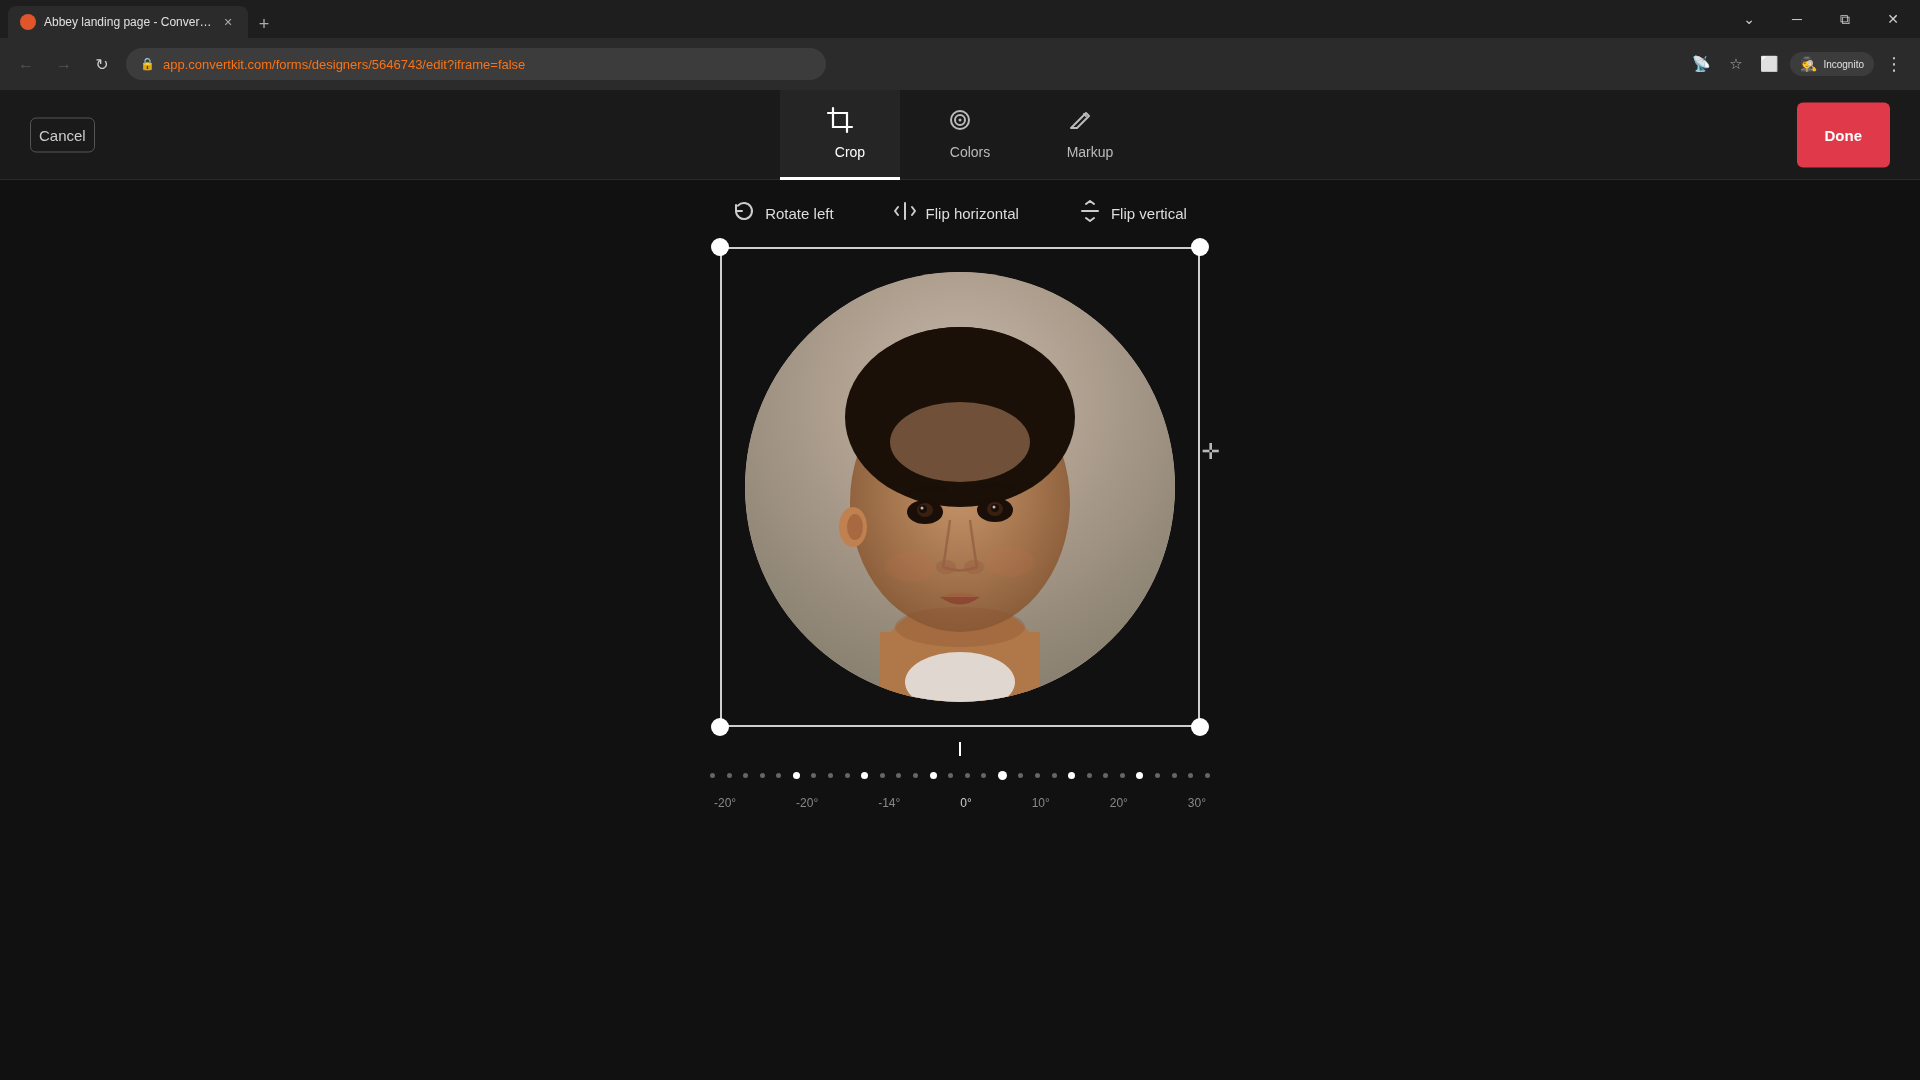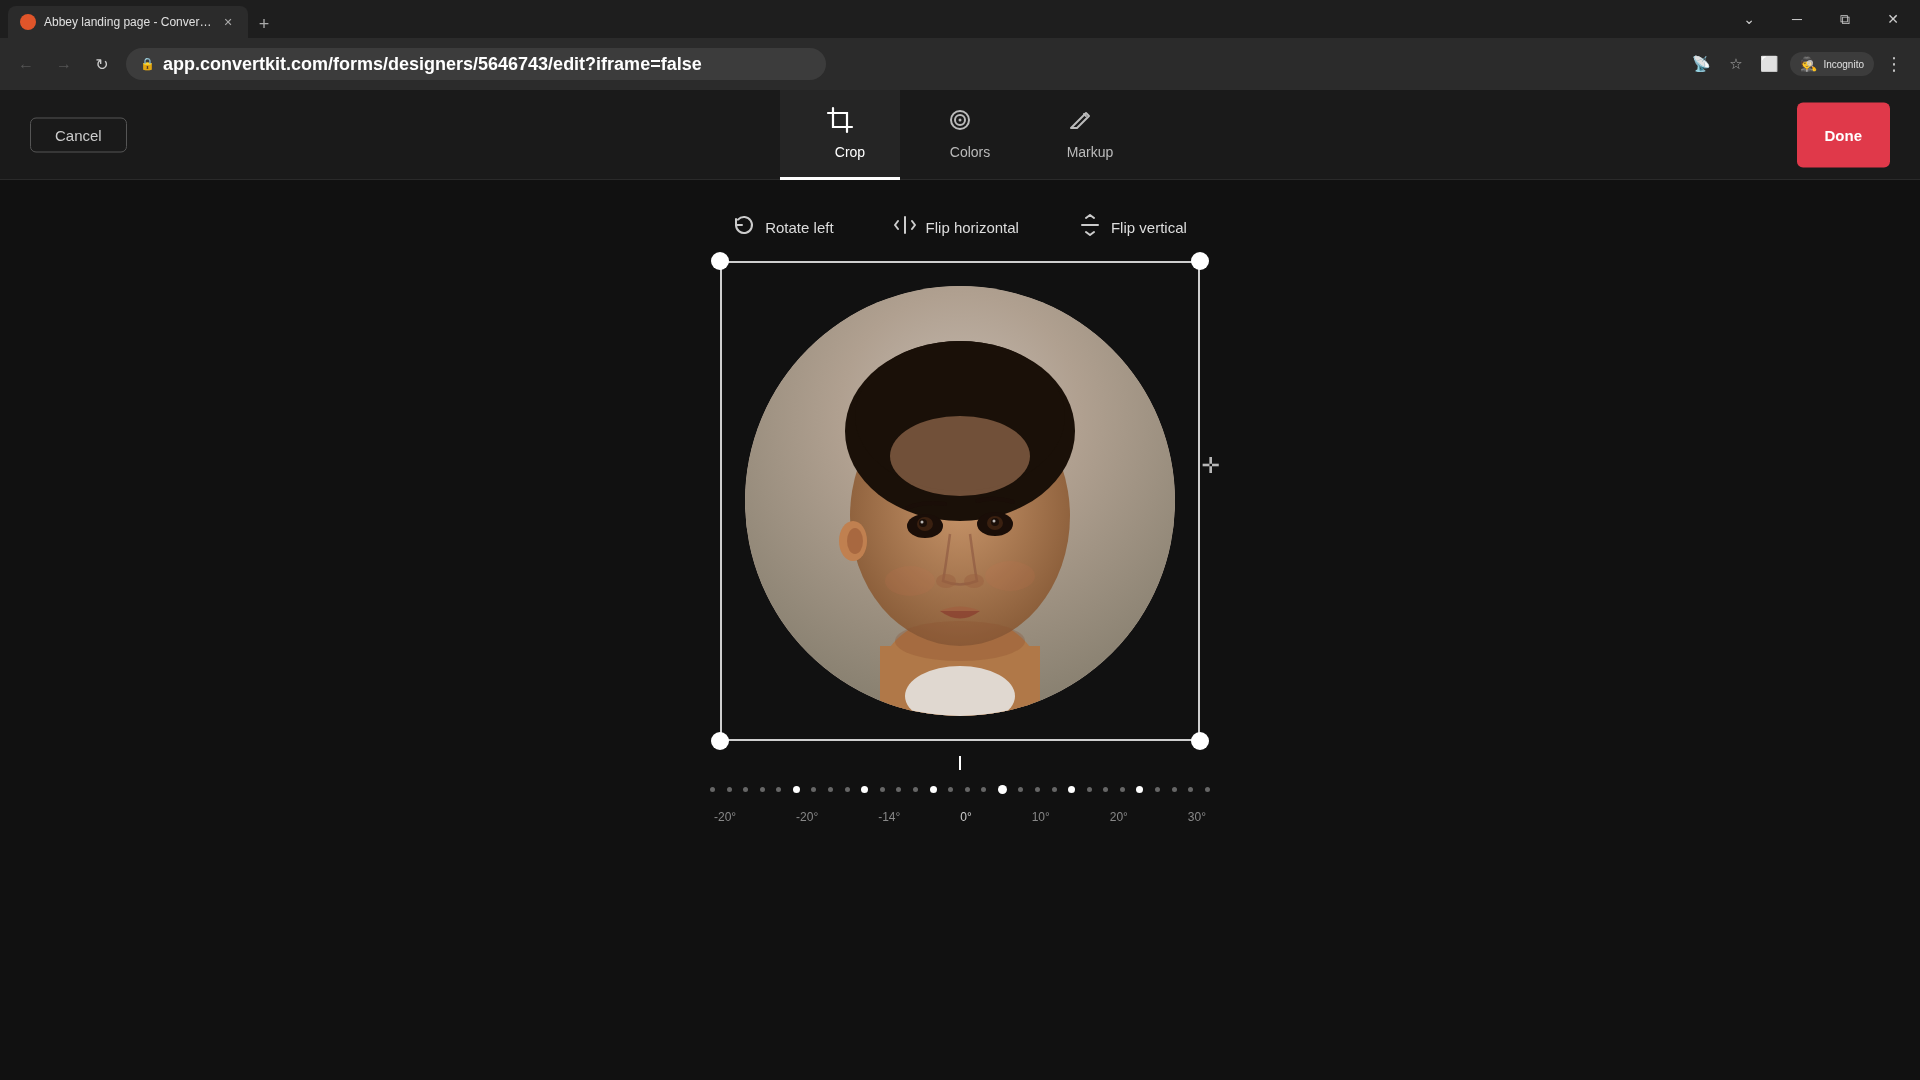--- a/index.html
+++ b/index.html
@@ -125,23 +125,22 @@
       display: flex;
       align-items: center;
       padding: 0 14px;
       gap: 8px;
     }
     .lock-icon {
       color: #aaa;
       font-size: 12px;
     }
     .url-text {
-      font-size: 18px;
-      color: #ffffff;
-      font-weight: bold;
+      font-size: 13px;
+      color: #f97316;
     }
     .addr-icons {
       display: flex;
       align-items: center;
       gap: 6px;
       margin-left: auto;
     }
     .addr-icon {
       width: 28px;
       height: 28px;
@@ -231,21 +230,21 @@
     }
 
     .cancel-btn {
       position: absolute;
       left: 30px;
       top: 50%;
       transform: translateY(-50%);
       background: transparent;
       border: 1px solid #555;
       color: #ccc;
-      padding: 8px 24px;
+      padding: 8px 8px;
       border-radius: 6px;
       font-size: 15px;
       cursor: pointer;
     }
     .done-btn {
       position: absolute;
       right: 30px;
       top: 50%;
       transform: translateY(-50%);
       background: #e0394a;
@@ -276,21 +275,20 @@
       gap: 60px;
       margin-bottom: 20px;
     }
     .action-item {
       display: flex;
       align-items: center;
       gap: 10px;
       color: #ddd;
       cursor: pointer;
       font-size: 15px;
-      margin-top: 14px;
     }
     .action-icon {
       font-size: 20px;
       color: #ccc;
     }
 
     
     .crop-container {
       position: relative;
       width: 480px;

